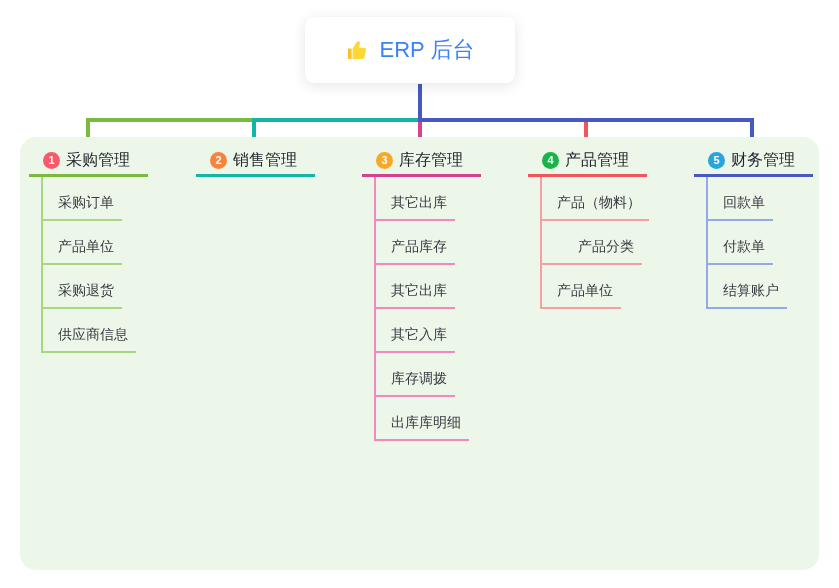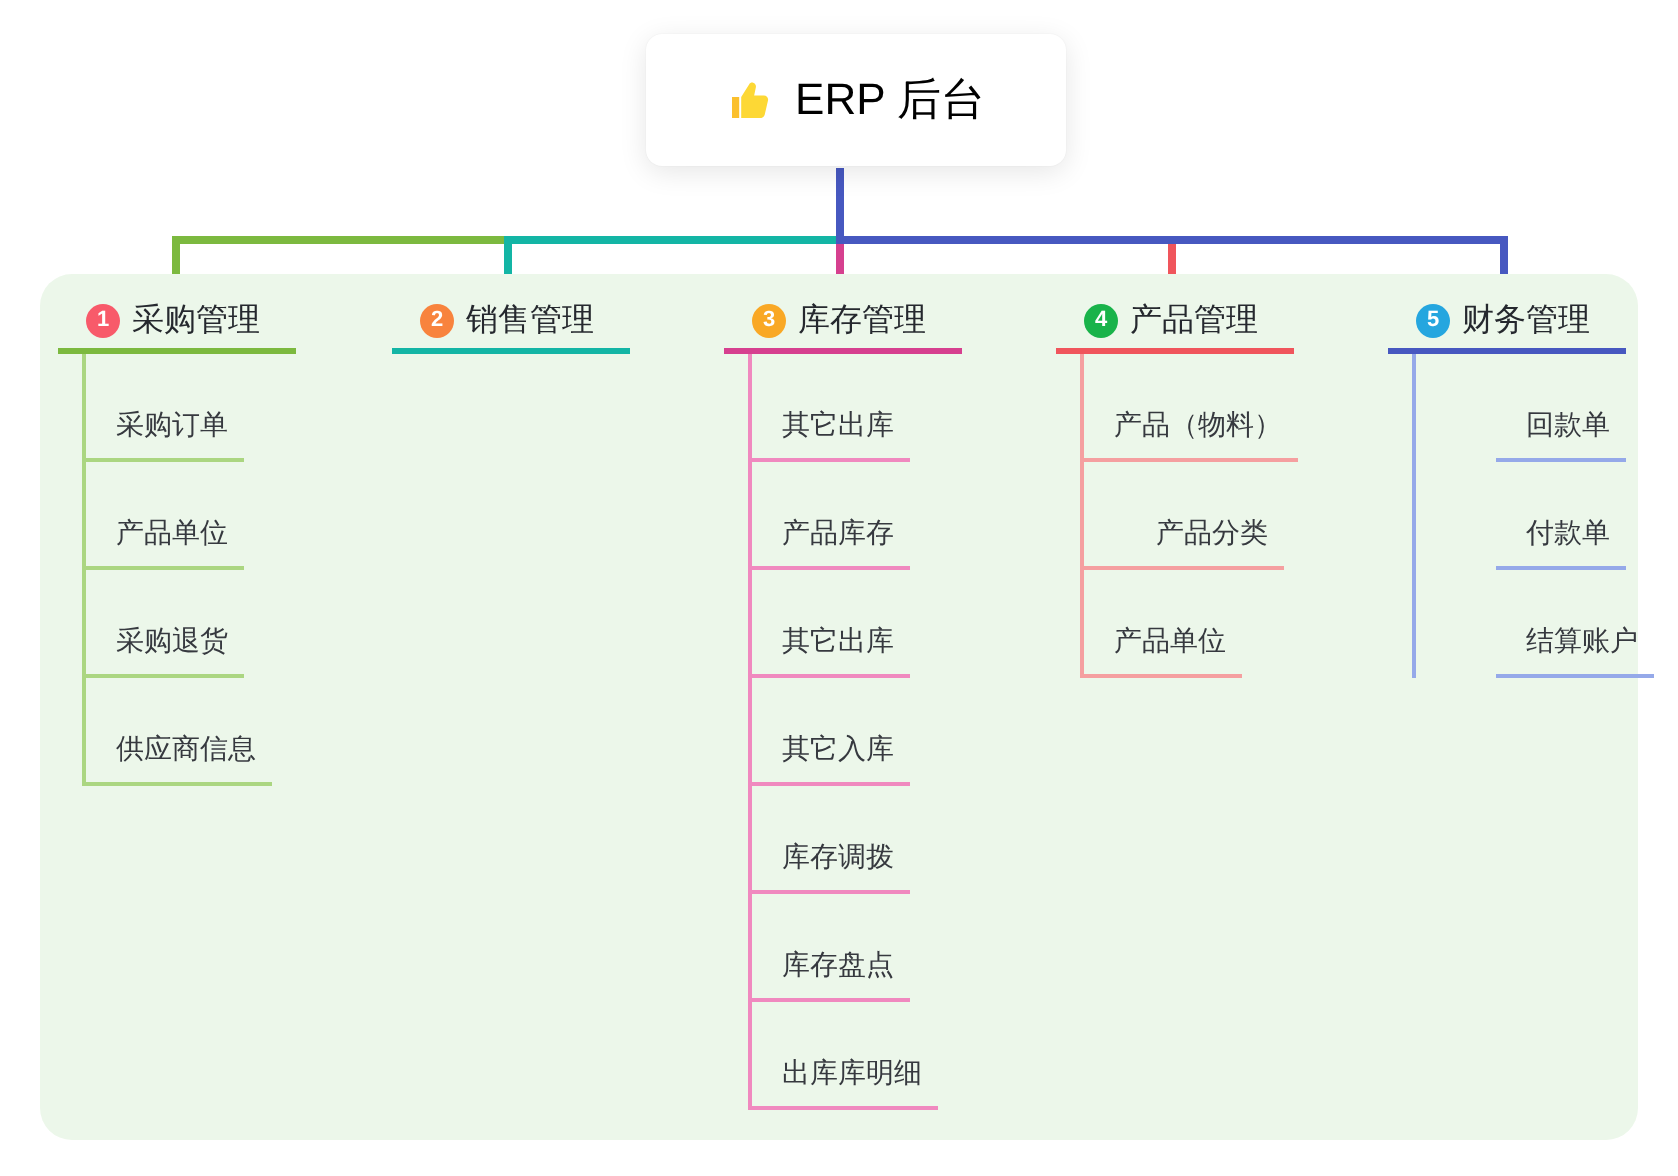--- a/index.html
+++ b/index.html
@@ -3,25 +3,25 @@
 <meta charset="utf-8">
 <style>
   html,body{margin:0;padding:0;background:#ffffff;}
   .stage{
     position:relative;width:839px;height:588px;overflow:hidden;
     font-family:"Liberation Sans","DejaVu Sans",sans-serif;
     background:#ffffff;
   }
   
   .root-card{
-    position:absolute;left:323px;top:17px;width:210px;height:66px;
+    position:absolute;left:305px;top:17px;width:210px;height:66px;
     background:#ffffff;border-radius:8px;
     box-shadow:0 3px 14px rgba(0,0,0,.10), 0 0 1px rgba(0,0,0,.06);
     display:flex;align-items:center;justify-content:center;gap:10px;
-    font-size:22px;font-weight:500;color:#000000;cursor:pointer;
+    font-size:22px;font-weight:500;color:#3b82f6;cursor:pointer;
   }
   .root-card svg{width:24px;height:24px;flex:none;}
   
   .vline,.hline{position:absolute;}
   
   .panel{
     position:absolute;left:20px;top:137px;width:799px;height:433px;
     background:#ecf7ea;border-radius:16px;
   }
   
@@ -32,21 +32,21 @@
     border-bottom:3px solid;cursor:pointer;
   }
   .badge{
     flex:none;width:17px;height:17px;border-radius:50%;
     display:flex;align-items:center;justify-content:center;
     color:#fff;font-size:11px;font-weight:700;line-height:1;
   }
   .topic-label{font-size:16px;font-weight:500;color:#25282e;white-space:nowrap;}
   .children{margin-left:12px;border-left:2px solid;width:fit-content;}
   .child{
-    box-sizing:border-box;height:54px;width:max-content;
+    box-sizing:border-box;height:44px;width:max-content;
     display:flex;align-items:flex-end;
     padding:0 8px 7px 15px;border-bottom:2px solid;
     font-size:14px;color:#36393f;white-space:nowrap;cursor:pointer;
   }
 </style>
 </head>
 <body>
 
 <div class="stage">
 
@@ -95,41 +95,40 @@
         <div class="topic" style="border-bottom-color: rgb(214, 64, 143);">
           <span class="badge" style="background: rgb(249, 168, 37);">3</span>
           <span class="topic-label">库存管理</span>
         </div>
         <div class="children" style="border-left-color: rgb(240, 137, 191);">
           <div class="child" style="border-bottom-color: rgb(240, 137, 191);">其它出库</div>
           <div class="child" style="border-bottom-color: rgb(240, 137, 191);">产品库存</div>
           <div class="child" style="border-bottom-color: rgb(240, 137, 191);">其它出库</div>
           <div class="child" style="border-bottom-color: rgb(240, 137, 191);">其它入库</div>
           <div class="child" style="border-bottom-color: rgb(240, 137, 191);">库存调拨</div>
-          <div class="child" style="border-bottom-color: rgb(240, 137, 191);">库存盘点</div>
           <div class="child" style="border-bottom-color: rgb(240, 137, 191); text-align: center;">出库库明细</div>
         </div>
       </div>
       <div class="branch" style="left: 528px;">
         <div class="topic" style="border-bottom-color: rgb(240, 85, 92);">
           <span class="badge" style="background: rgb(25, 179, 74);">4</span>
           <span class="topic-label">产品管理</span>
         </div>
         <div class="children" style="border-left-color: rgb(245, 159, 160);">
           <div class="child" style="border-bottom-color: rgb(245, 159, 160);">产品（物料）</div>
           <div class="child" style="border-bottom-color: rgb(245, 159, 160); padding-left: 36px;">产品分类</div>
           <div class="child" style="border-bottom-color: rgb(245, 159, 160);">产品单位</div>
         </div>
       </div>
       <div class="branch" style="left: 694px;">
         <div class="topic" style="border-bottom-color: rgb(71, 88, 192);">
           <span class="badge" style="background: rgb(37, 166, 223);">5</span>
           <span class="topic-label">财务管理</span>
         </div>
-        <div class="children" style="border-left-color: rgb(149, 169, 233); padding-left: 40px;">
+        <div class="children" style="border-left-color: rgb(149, 169, 233);">
           <div class="child" style="border-bottom-color: rgb(149, 169, 233);">回款单</div>
           <div class="child" style="border-bottom-color: rgb(149, 169, 233);">付款单</div>
           <div class="child" style="border-bottom-color: rgb(149, 169, 233);">结算账户</div>
         </div>
       </div>
     </div>
 
 </div>
 
 </body></html>

